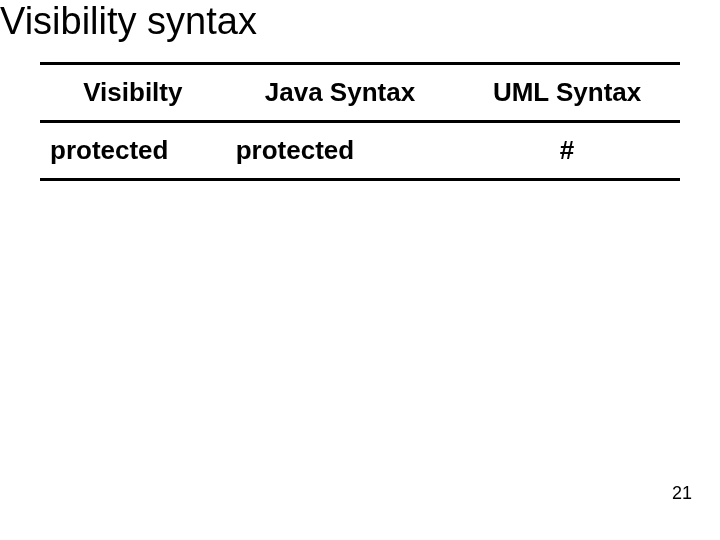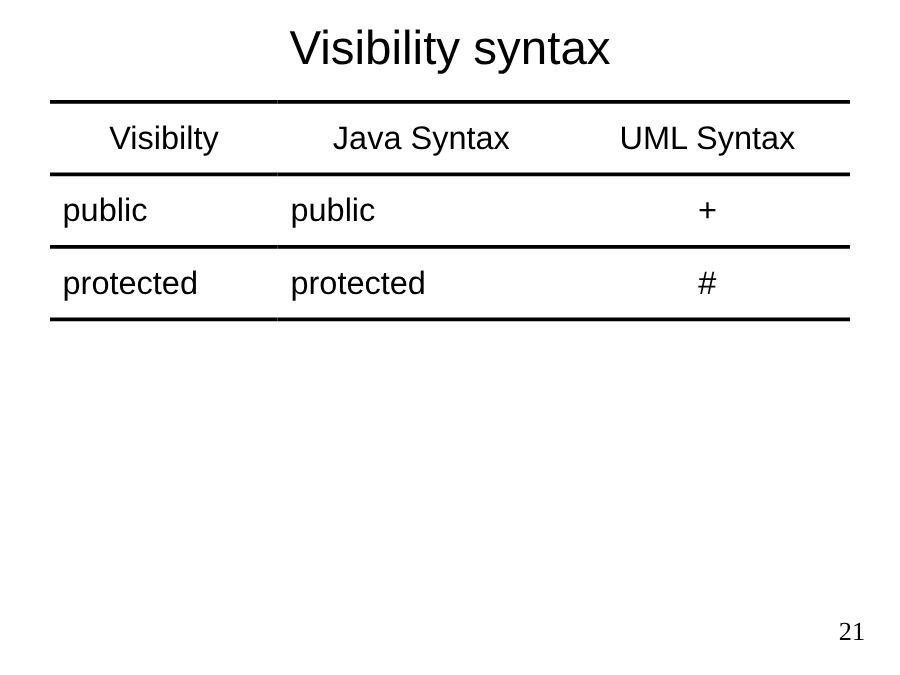--- a/index.html
+++ b/index.html
@@ -12,36 +12,36 @@
     color: #000;
     position: relative;
   }
   .slide {
     width: 720px;
     height: 540px;
     position: relative;
     box-sizing: border-box;
   }
   .title {
-    text-align: center;
+    text-align: left;
     font-size: 38px;
     line-height: 1.15;
-    padding-top: 18px;
+    padding-top: 0;
     font-weight: normal;
   }
   .table-wrap {
     margin: 18px 40px 0 40px;
   }
   table {
     width: 100%;
     border-collapse: collapse;
   }
   th, td {
     font-size: 26px;
-    font-weight: normal;
+    font-weight: bold;
     padding: 12px 10px 12px 10px;
     border-top: 3px solid #000;
     border-bottom: 3px solid #000;
     border-left: none;
     border-right: none;
   }
   th {
     text-align: center;
   }
   td.col-vis {
@@ -51,23 +51,23 @@
   td.col-java {
     text-align: left;
     padding-left: 10px;
   }
   td.col-uml {
     text-align: center;
   }
   .page-number {
     position: absolute;
     right: 28px;
-    bottom: 22px;
-    font-size: 21px;
-    font-family: Liberation Serif, serif;
+    bottom: 36px;
+    font-size: 18px;
+    font-family: Liberation Sans, sans-serif;
   }
 </style>
 </head>
 <body>
 
 <div class="slide">
 
   <div class="title">
     <span>Visibility syntax</span><br>
   </div>
@@ -76,25 +76,20 @@
     <table>
       <thead>
         <tr>
           <th>Visibilty</th>
           <th>Java Syntax</th>
           <th>UML Syntax</th>
         </tr>
       </thead>
       <tbody>
         <tr>
-          <td class="col-vis">public</td>
-          <td class="col-java">public</td>
-          <td class="col-uml">+</td>
-        </tr>
-        <tr>
           <td class="col-vis">protected</td>
           <td class="col-java">protected</td>
           <td class="col-uml">#</td>
         </tr>
       </tbody>
     </table>
   </div>
 
   <div class="page-number">21</div>
 

